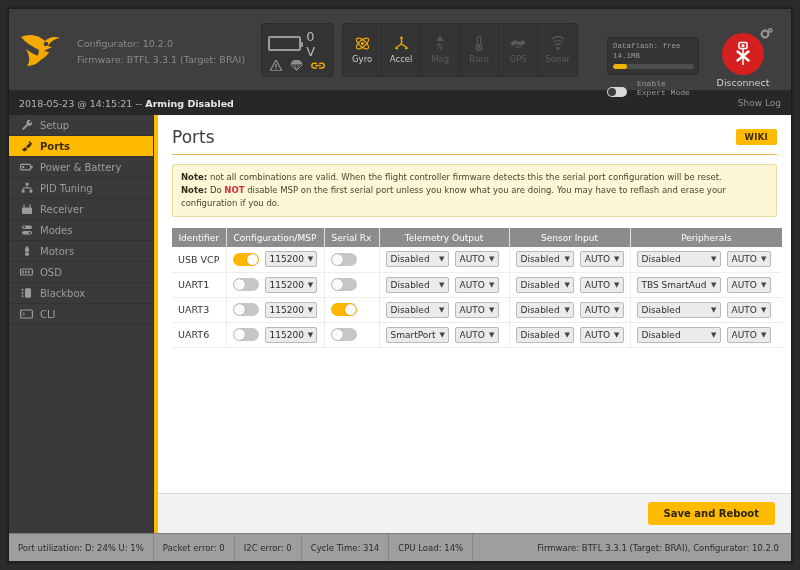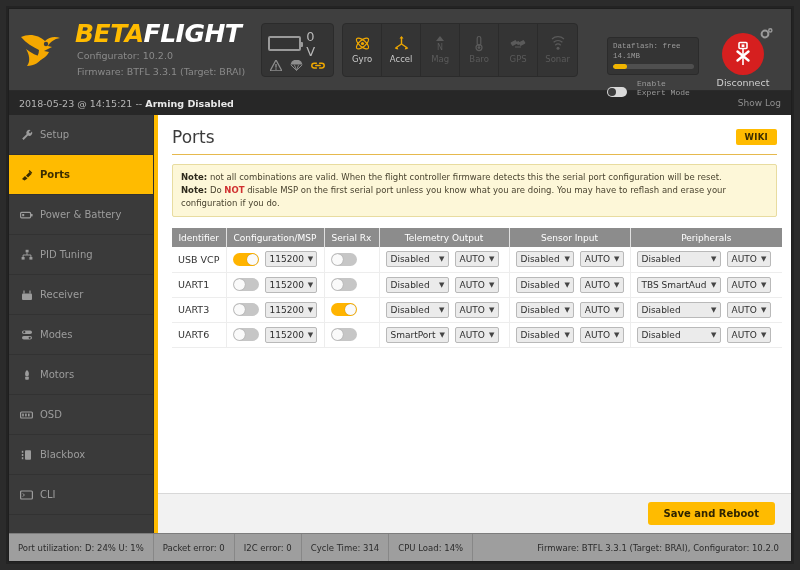--- a/index.html
+++ b/index.html
@@ -132,21 +132,21 @@
   .show-log { color: #8e8e8e; font-size: 9px; }
 
   
   .body-wrap { flex: 1 1 auto; display: flex; min-height: 0; }
 
   .sidebar {
     width: 145px; background: #3a3a3a;
     flex: 0 0 auto; border-right: 1px solid #2f2f2f;
   }
   .nav-item {
-    height: 40px;
+    height: 21px;
     display: flex; align-items: center; gap: 7px;
     padding-left: 11px;
     border-bottom: 1px solid #323232;
     color: #9c9c9c; font-size: 10px;
   }
   .nav-item.active { background: #ffbb00; color: #3a2c00; font-weight: bold; }
   .nav-item .n-icon { width: 13px; height: 13px; display: flex; align-items: center; justify-content: center; flex: 0 0 auto; }
 
   .accent-bar { width: 4px; background: #ffbb00; flex: 0 0 auto; }
 
@@ -264,21 +264,20 @@
 
   <div class="header">
 
     <div class="brand">
       <svg class="logo-mark" viewBox="0 0 52 46">
         <path d="M2 10 C10 6 20 8 26 14 C30 10 36 9 41 11 C35 12 31 15 29 19 L33 20 L25 24 L30 25 C27 31 20 35 14 34 C18 31 20 27 20 23 C14 20 7 16 2 10 Z" fill="#f5a800"></path>
         <path d="M7 22 C12 26 18 29 24 30 C21 35 15 39 8 39 C12 34 10 27 7 22 Z" fill="#f5a800"></path>
         <circle cx="27" cy="17" r="2.2" fill="#3f3f3f"></circle>
       </svg>
       <div class="brand-text">
-        <div class="brand-title"><span class="beta">BETA</span><span class="flight">FLIGHT</span></div>
         <div class="brand-sub">Configurator: 10.2.0</div>
         <div class="brand-sub">Firmware: BTFL 3.3.1 (Target: BRAI)</div>
       </div>
     </div>
 
     <div class="hdr-box battery-box">
       <div class="batt-row">
         <div class="batt-shape"></div>
         <span class="batt-volt">0 V</span>
       </div>

